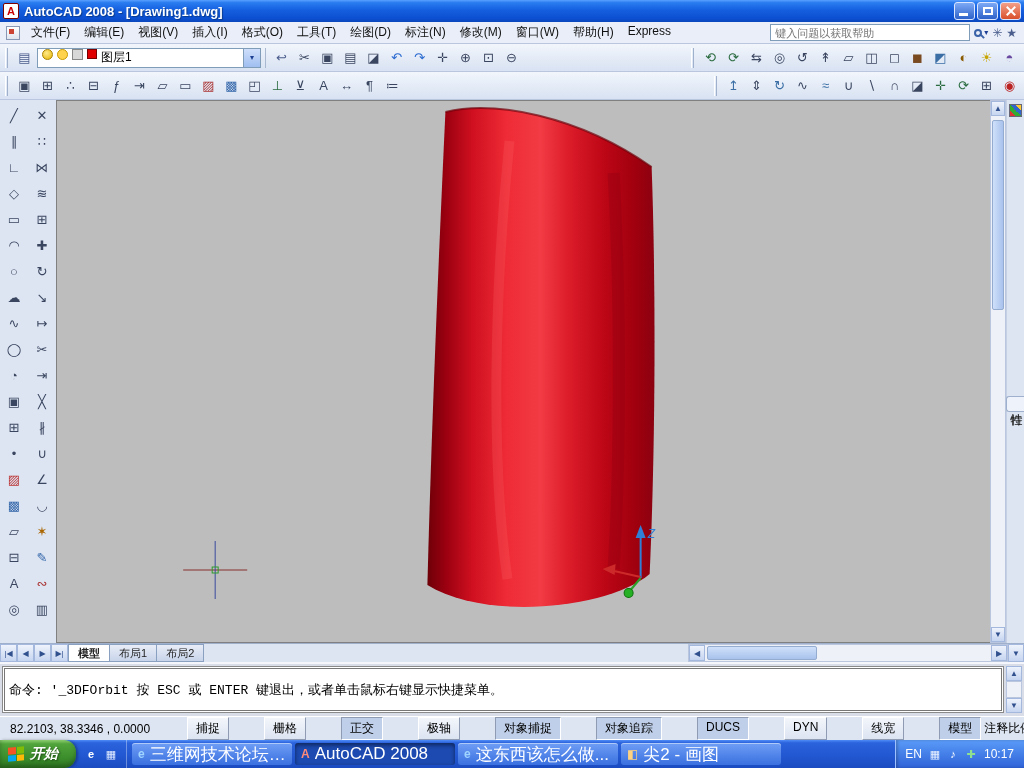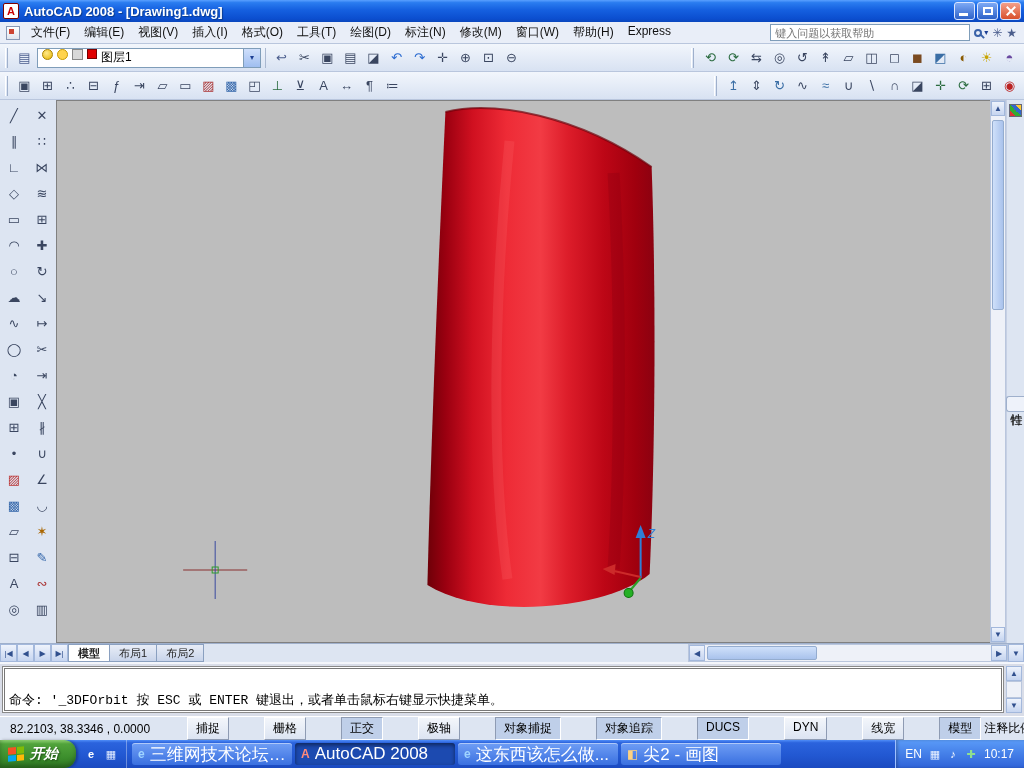--- a/index.html
+++ b/index.html
@@ -93,21 +93,21 @@
   .htrack { flex:1; position:relative; background:#eef1f8; }
   .hthumb { position:absolute; top:1px; bottom:1px; left:2px; width:110px;
     background:linear-gradient(#cfe0fa,#a9c2ec); border:1px solid #94accf; border-radius:2px; }
   .cornerbtn { width:16px; flex:0 0 16px; display:flex; align-items:center; justify-content:center; font-size:8px; color:#31508e;
     background:linear-gradient(#eef3fc,#c6d5f0); border:1px solid #a3b8dc; }
 
   
   .cmdwrap { height:54px; flex:0 0 54px; background:#d9dde8; border-top:2px solid #f4f6fb; display:flex; padding:2px 2px 3px 2px; }
   .cmdbox { flex:1; background:#fff; border:1px solid #8a8a8a; display:flex; flex-direction:column;
     font-family:"Liberation Mono","DejaVu Sans Mono",monospace; font-size:13px; color:#000; }
-  .cmd-history { flex:1; border:1px solid #777; margin:1px; padding:1px 4px; display:flex; align-items:flex-end; white-space:nowrap; overflow:hidden; }
+  .cmd-history { flex:1; border:1px solid #777; margin:1px; padding:1px 4px; display:flex; align-items:center; white-space:nowrap; overflow:hidden; }
   .cmd-prompt { height:20px; padding:1px 4px; display:flex; align-items:center; }
   .cmdscroll { width:16px; flex:0 0 16px; display:flex; flex-direction:column; margin-left:2px; }
   .cmdscroll .strack { border:1px solid #b9c6dd; }
 
   
   .status { height:24px; flex:0 0 24px; display:flex; align-items:center; background:#dde5f2; border-top:1px solid #fff; padding:0 4px; gap:3px; }
   .coords { min-width:148px; padding:2px 6px; color:#000; font-size:12px; white-space:nowrap; }
   .stg { padding:2px 8px; font-size:12px; color:#000; white-space:nowrap;
     border:1px solid; border-color:#fff #8e9bb3 #8e9bb3 #fff; background:linear-gradient(#f3f6fb,#dce4f2);margin-left:32px; }
   .stg.active { border-color:#8e9bb3 #fff #fff #8e9bb3; background:#bfcfe9; }

